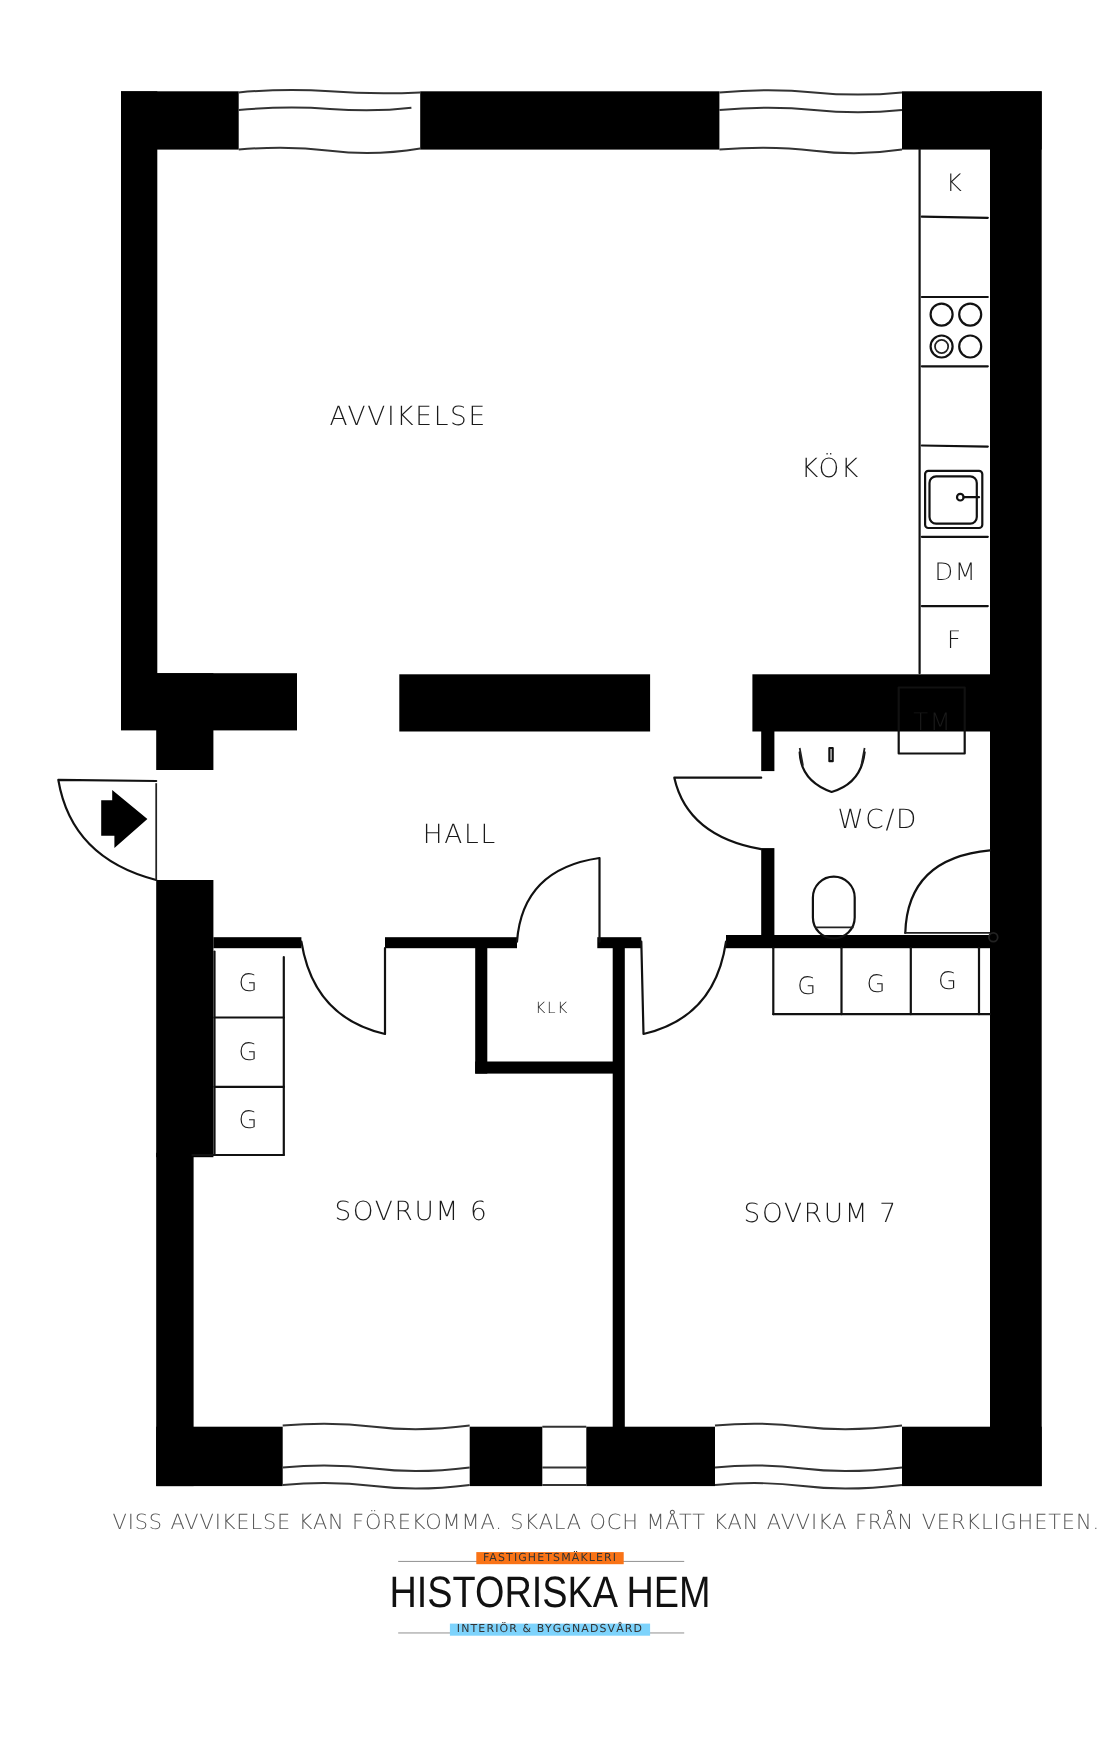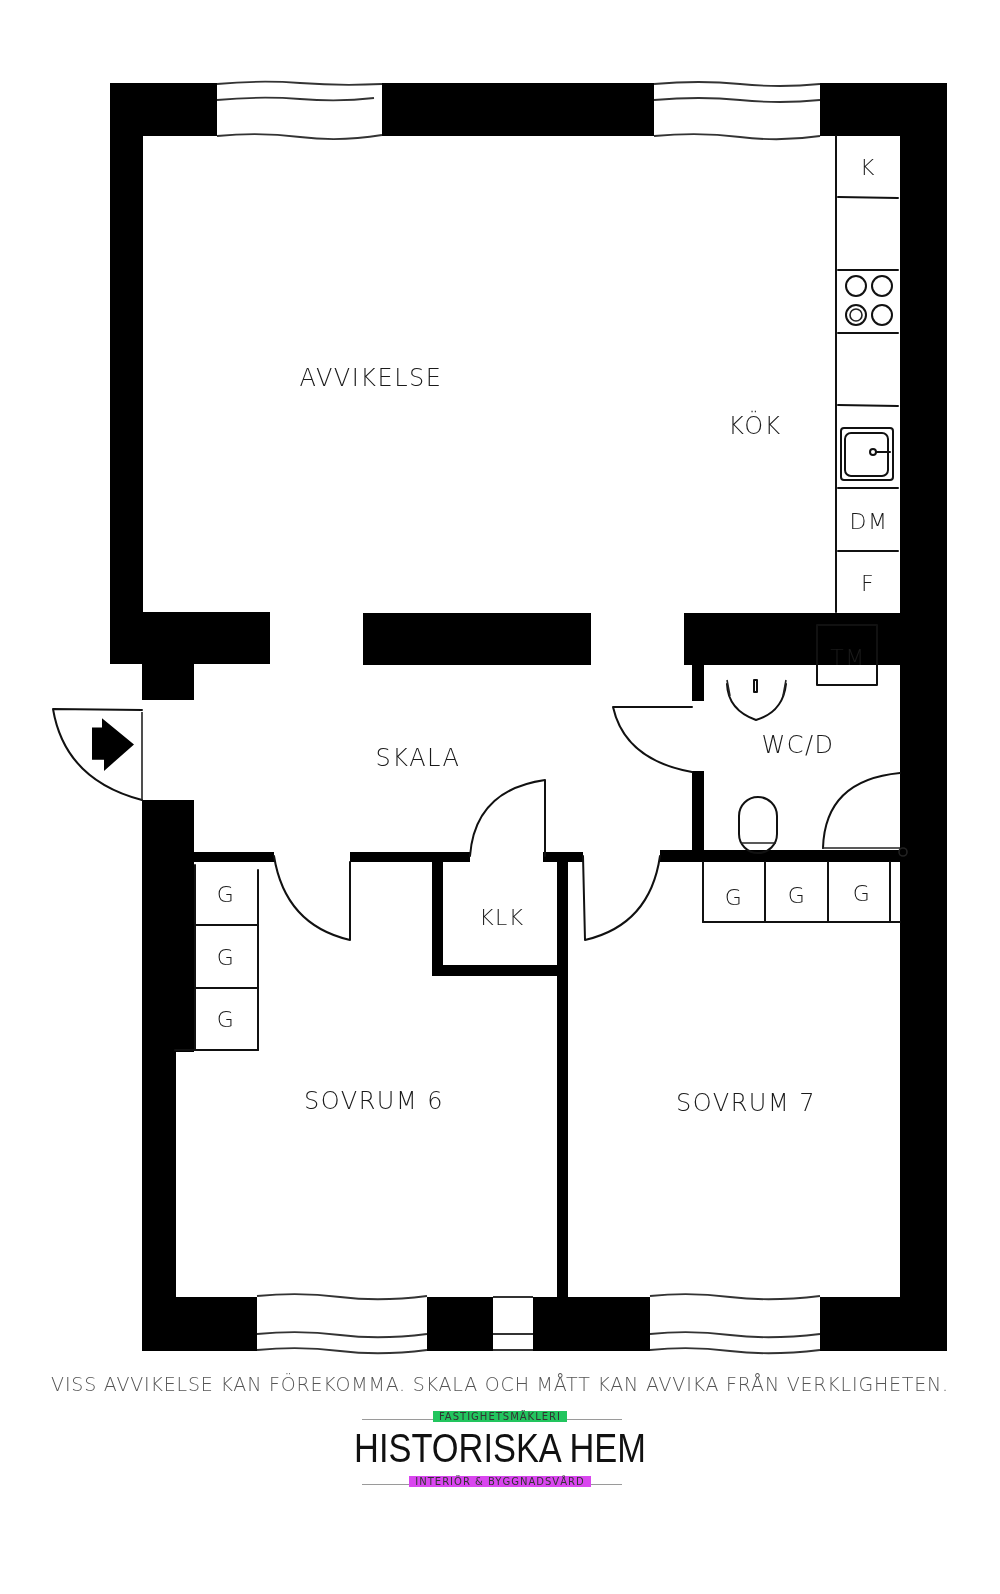--- a/index.html
+++ b/index.html
@@ -7,28 +7,28 @@
          font-family: "DejaVu Sans", sans-serif; color: #111; }
   #plan { position: absolute; left: 0; top: 0; width: 1000px; height: 1594px; }
   .wall { fill: #000; }
   .line { fill: none; stroke: #111; stroke-width: 2; stroke-linecap: round; stroke-linejoin: round; }
   .thin { fill: none; stroke: #222; stroke-width: 1.6; }
   .glass { fill: none; stroke: #333; stroke-width: 1.8; }
   .lbl { position: absolute; font-family: "DejaVu Sans", sans-serif; font-weight: 200;
          color: #1a1a1a; letter-spacing: 1.5px; white-space: nowrap; transform: translate(-50%, -50%);
          font-stretch: condensed; }
   .room { font-size: 24px; }
-  .small { font-size: 22px; }
+  .small { font-size: 14px; }
   .fix { font-size: 22px; }
-  .disclaimer { position: absolute; left: 0; width: 1000px; top: 1373px; text-align: center;
+  .disclaimer { position: absolute; left: 0; width: 1000px; top: 1373px; text-align: right;
                 font-size: 19px; letter-spacing: 0.8px; color: #555; font-family: "DejaVu Sans", sans-serif;
                 font-weight: 200; }
   .brand-top { position: absolute; left: 0; width: 1000px; top: 1411px; text-align: center;
                font-size: 10px; letter-spacing: 1px; color: #333; }
-  .brand-top span { background: #22c55e; padding: 0 6px; position: relative; }
+  .brand-top span { background: #f97316; padding: 0 6px; position: relative; }
   .rule { position: absolute; height: 1px; background: #9a9a9a; }
   .brand-name { position: absolute; left: 0; width: 1000px; top: 1426px; text-align: center;
                 font-size: 40px; letter-spacing: 0px; color: #111; font-family: "Liberation Sans", sans-serif;
                 transform: scaleX(0.86); transform-origin: 50% 50%; }
   .brand-sub { position: absolute; left: 0; width: 1000px; top: 1476px; text-align: center;
                font-size: 10px; letter-spacing: 1px; color: #333; }
 </style>
 </head>
 <body>
 
@@ -172,21 +172,21 @@
     <line class="line" x1="703" y1="862" x2="703" y2="922"></line>
     <line class="line" x1="765" y1="862" x2="765" y2="922"></line>
     <line class="line" x1="828" y1="862" x2="828" y2="922"></line>
     <line class="line" x1="890" y1="862" x2="890" y2="922"></line>
     <line class="line" x1="703" y1="922" x2="900" y2="922"></line>
   </g>
 </svg>
 
 <div class="lbl room" style="left:371px; top:378px;">AVVIKELSE</div>
 <div class="lbl room" style="left:755px; top:378px;margin-top:48px;">KÖK</div>
-<div class="lbl room" style="left:418px; top:758px;">SKALA</div>
+<div class="lbl room" style="left:418px; top:758px;">HALL</div>
 <div class="lbl room" style="left:798px; top:745px;">WC/D</div>
 <div class="lbl small" style="left:502px; top:917px;">KLK</div>
 <div class="lbl room" style="left:374px; top:1101px;">SOVRUM 6</div>
 <div class="lbl room" style="left:746px; top:1103px;">SOVRUM 7</div>
 
 <div class="lbl fix" style="left:868px; top:167px;">K</div>
 <div class="lbl fix" style="left:869px; top:521px;">DM</div>
 <div class="lbl fix" style="left:868px; top:583px;">F</div>
 <div class="lbl fix" style="left:848px; top:657px;">TM</div>
 
@@ -196,13 +196,13 @@
 <div class="lbl fix" style="left:734px; top:897px;">G</div>
 <div class="lbl fix" style="left:797px; top:895px;">G</div>
 <div class="lbl fix" style="left:862px; top:893px;">G</div>
 
 <div class="disclaimer">VISS AVVIKELSE KAN FÖREKOMMA. SKALA OCH MÅTT KAN AVVIKA FRÅN VERKLIGHETEN.</div>
 
 <div class="rule" style="left:362px; top:1419px; width:260px;"></div>
 <div class="brand-top"><span>FASTIGHETSMÄKLERI</span></div>
 <div class="brand-name">HISTORISKA HEM</div>
 <div class="rule" style="left:362px; top:1484px; width:260px;"></div>
-<div class="brand-sub"><span style="background:#d946ef; padding:0 6px; position:relative;">INTERIÖR &amp; BYGGNADSVÅRD</span></div>
+<div class="brand-sub"><span style="background:#7dd3fc; padding:0 6px; position:relative;">INTERIÖR &amp; BYGGNADSVÅRD</span></div>
 
 </body></html>

